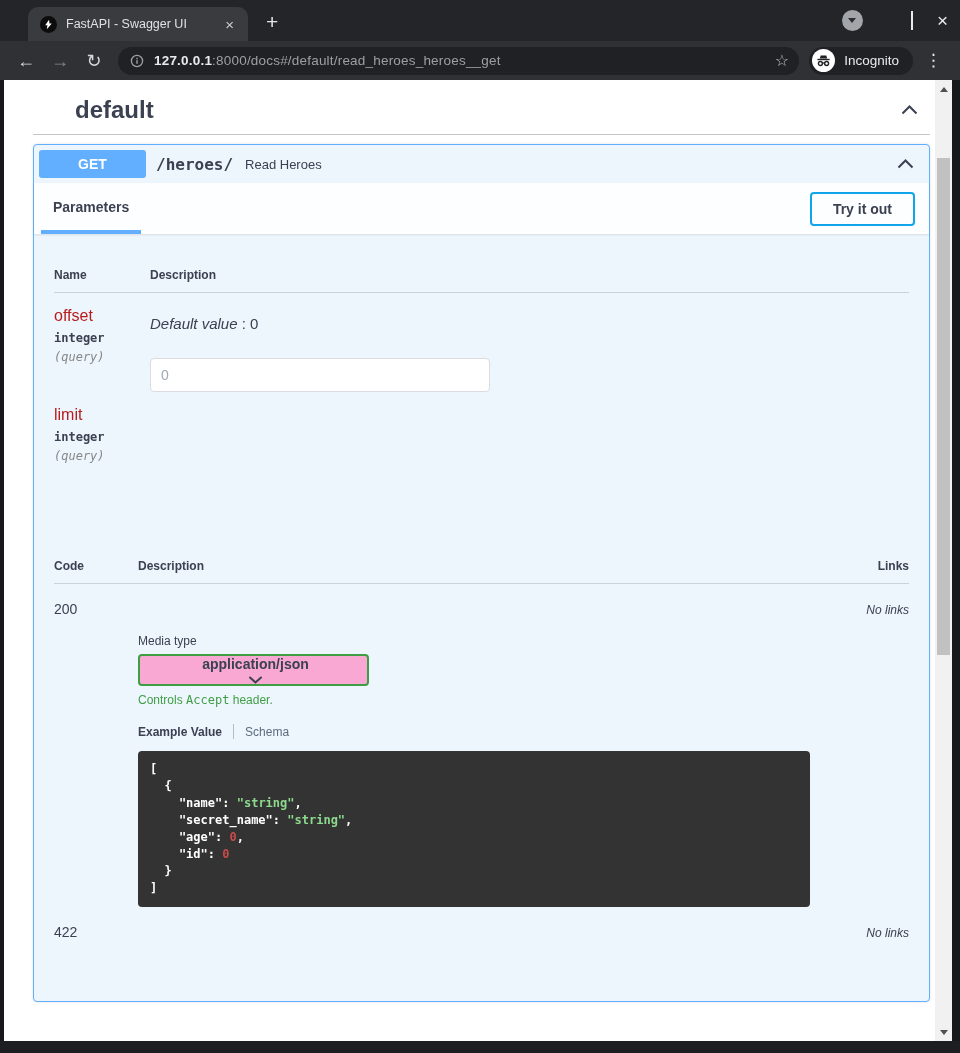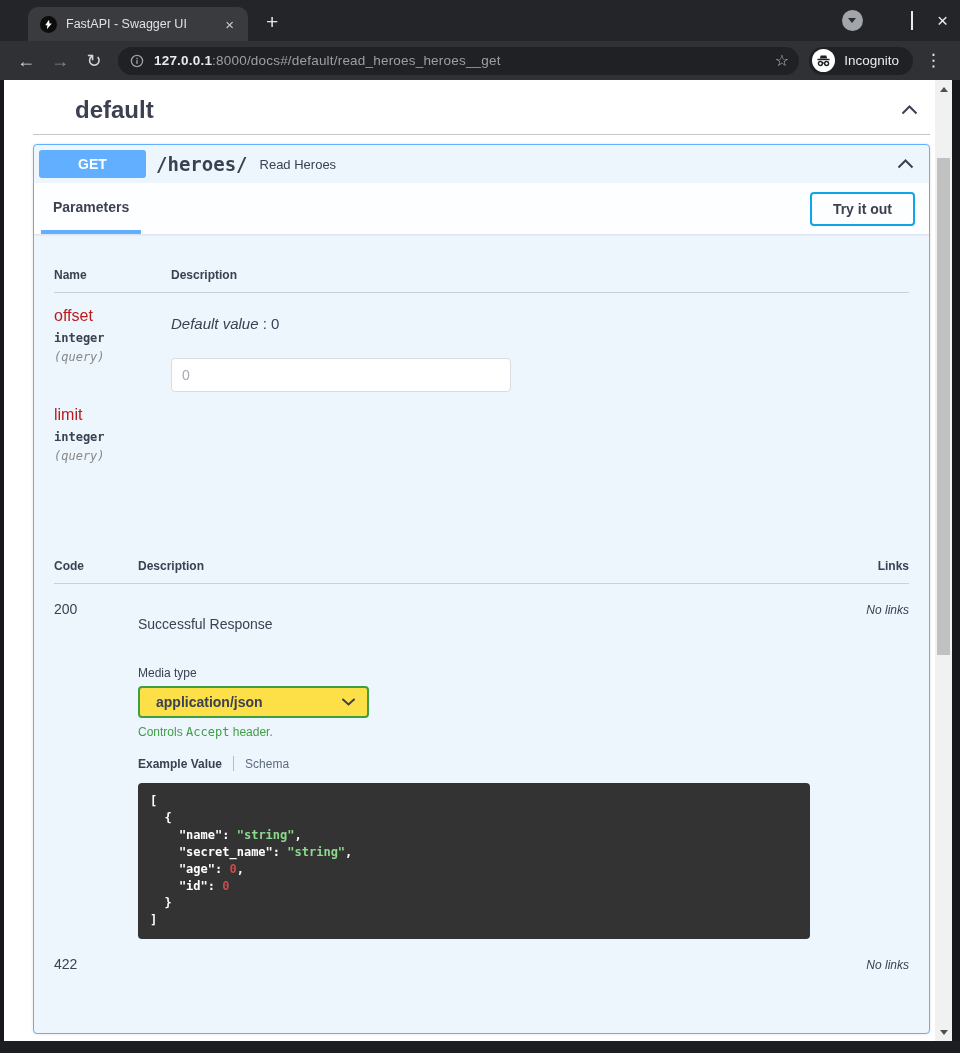--- a/index.html
+++ b/index.html
@@ -43,33 +43,33 @@
 
   
   .swagger-wrap { margin:0 22px 0 29px; color:#3b4151; }
   .sec-head-row { display:flex; align-items:center; justify-content:space-between; padding:16px 12px 0 7px;margin-left:35px; }
   .sec-title { font-size:24px; font-weight:bold; color:#3b4151; }
   .sec-divider { border-bottom:1px solid rgba(59,65,81,.3); margin-top:10px; }
 
   .opblock { margin-top:9px; border:1px solid #61affe; border-radius:4px; background:#edf5fd; box-shadow:0 0 3px rgba(0,0,0,.12); }
   .opblock-header { display:flex; align-items:center; padding:5px; }
   .method-badge { background:#61affe; color:#fff; font-weight:bold; font-size:14px; border-radius:3px; width:107px; text-align:center; padding:6px 0; }
-  .op-path { font-family:"DejaVu Sans Mono", monospace; font-weight:bold; font-size:19px; color:#3b4151; margin-left:10px; }
+  .op-path { font-family:"DejaVu Sans Mono", monospace; font-weight:bold; font-size:16px; color:#3b4151; margin-left:10px; }
   .op-summary { font-size:13px; color:#3b4151; margin-left:12px; }
   .op-collapse { margin-left:auto; margin-right:10px; }
 
   .opblock-section-header { background:rgba(255,255,255,.85); box-shadow:0 1px 2px rgba(0,0,0,.1); height:51px; display:flex; align-items:center; justify-content:space-between; padding:0 14px 0 7px; position:relative; }
   .tab-item { height:100%; display:flex; align-items:center; padding:0 12px; border-bottom:4px solid #61affe; }
   .tab-item span { font-size:14px; font-weight:bold; color:#3b4151; }
   .btn-try { background:transparent; border:2px solid #0ea5e9; border-radius:4px; color:#3b4151; font-size:14px; font-weight:bold; padding:7px 21px; font-family:"Liberation Sans", sans-serif; }
 
   .params-body { padding:34px 20px 64px 20px; }
   .thead-row { display:flex; border-bottom:1px solid rgba(59,65,81,.2); padding-bottom:10px; }
   .th { font-size:12px; font-weight:bold; color:#3b4151; }
-  .col-name { width:117px; flex:none; }
+  .col-name { width:96px; flex:none; }
   .col-desc { flex:1; }
   .param-row { display:flex; padding-top:14px; }
   .p-name { font-size:16px; color:#b91c1c; }
   .p-type { font-family:"DejaVu Sans Mono", monospace; font-size:12px; font-weight:bold; margin-top:6px; }
   .p-in { font-family:"DejaVu Sans Mono", monospace; font-size:12px; font-style:italic; color:#888; margin-top:5px; }
   .p-default { font-size:15px; margin-top:8px; }
   .p-default em { font-style:italic; }
   .p-input { display:block; margin-top:26px; width:340px; height:34px; border:1px solid #d9dce1; border-radius:4px; padding:0 10px; font-size:14px; color:#3b4151; background:#fff; font-family:"Liberation Sans", sans-serif; }
   .p-input::placeholder { color:#a2a9b1; }
 
@@ -78,21 +78,21 @@
   .responses-body { padding:32px 20px 60px 20px; }
   .col-code { width:84px; flex:none; }
   .col-links { width:60px; flex:none; text-align:right; }
   .resp-row { display:flex; padding-top:16px; }
   .r-code { font-size:14px; color:#3b4151; }
   .r-desc-text { font-size:14px; color:#3b4151; margin-top:16px; }
   .r-links { font-size:12px; font-style:italic; color:#3b4151; margin-top:1px; }
 
   .media-type-block { margin-top:34px; }
   .mt-label { font-size:12px; color:#3b4151; }
-  .mt-select { margin-top:6px; width:231px; height:32px; background:#fde047; border:2px solid #3f9e44; border-radius:4px; display:flex; align-items:center; justify-content:space-between; padding:0 12px 0 16px; }
+  .mt-select { margin-top:6px; width:231px; height:32px; background:#f9a8d4; border:2px solid #3f9e44; border-radius:4px; display:flex; align-items:center; justify-content:space-between; padding:0 12px 0 16px;flex-direction:column; }
   .mt-select span { font-size:14px; font-weight:bold; color:#3b4151; }
   .mt-note { margin-top:7px; font-size:12px; color:#3f9e44; }
   .mt-note code { font-family:"DejaVu Sans Mono", monospace; font-size:12px; }
 
   .example-tabs { margin-top:17px; display:flex; align-items:center; }
   .extab-active { font-size:12px; font-weight:bold; color:#3b4151; }
   .extab-sep { width:1px; height:15px; background:#b6bcc4; margin:0 11px; }
   .extab { font-size:12px; color:#5c6b7e; }
 
   .example-code { margin-top:12px; width:672px; min-height:122px; background:#333333; border-radius:4px; padding:10px 12px; }
@@ -222,21 +222,20 @@
         <div class="responses-body">
           <div class="thead-row">
             <span class="th col-code">Code</span>
             <span class="th col-desc">Description</span>
             <span class="th col-links">Links</span>
           </div>
 
           <div class="resp-row">
             <div class="col-code"><span class="r-code">200</span></div>
             <div class="col-desc">
-              <div class="r-desc-text">Successful Response</div>
 
               <div class="media-type-block">
                 <div class="mt-label">Media type</div>
                 <div class="mt-select">
                   <span>application/json</span>
                   <span style="display:flex;">
                     <svg width="13" height="8" viewBox="0 0 13 8">
                         <path d="M1 1.5 L6.5 6.5 L12 1.5" stroke="#3b4151" stroke-width="2" fill="none" stroke-linecap="round"></path>
                       </svg>
                   </span>

